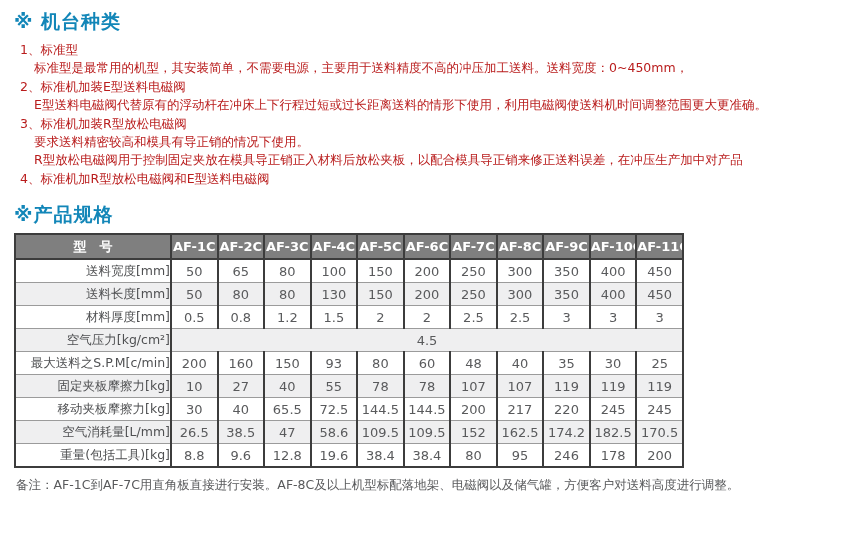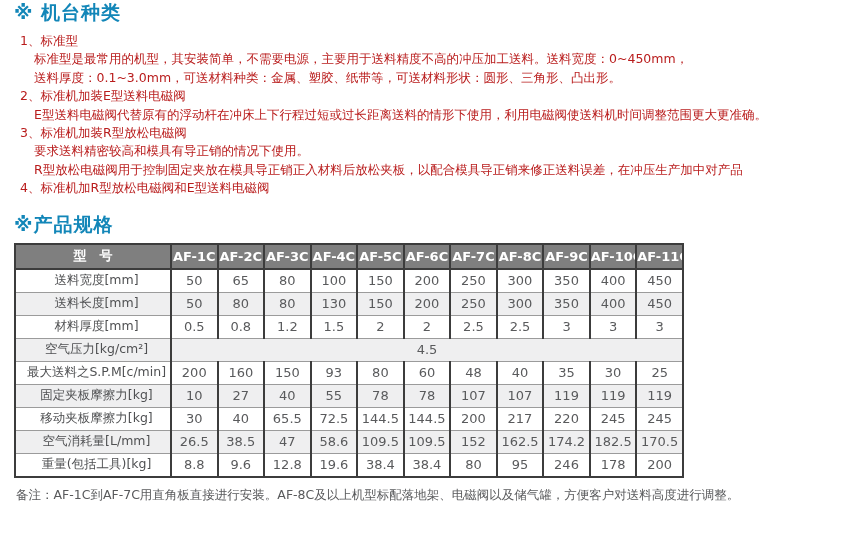--- a/index.html
+++ b/index.html
@@ -3,21 +3,21 @@
 <meta charset="utf-8">
 <style>
   html,body { margin:0; padding:0; background:#ffffff; }
   .page {
     width:858px; height:550px; background:#ffffff; overflow:hidden;
     font-family:"DejaVu Sans", sans-serif; color:#58595b; position:relative;
     box-sizing:border-box;
   }
   .section-title {
     color:#1286b8; font-weight:bold; font-size:19px; letter-spacing:1px;
-    margin:0 0 0 14px; line-height:24px;
+    margin:0 0 0 14px; padding-top:9px; line-height:24px;
   }
   .type-list { margin:8px 0 0 20px; font-size:12.5px; line-height:18.4px; color:#b91c1c; }
   .item-heading { white-space:nowrap; }
   .item-line { padding-left:14px; white-space:nowrap; }
   .spec-title { padding-top:14px; }
   table.spec {
     border-collapse:collapse; table-layout:fixed;
     margin:7px 0 0 14px; width:670px;
     font-size:12.5px;
   }
@@ -25,38 +25,37 @@
   table.spec th, table.spec td {
     border-left:2px solid #3c3c3c; border-right:2px solid #3c3c3c;
     border-top:1px solid #9b9b9b; border-bottom:1px solid #9b9b9b;
     padding:0; height:22px; overflow:hidden; white-space:nowrap;
   }
   table.spec { border:2px solid #3c3c3c; }
   table.spec thead th {
     background:#7f7f7f; color:#ffffff; font-weight:bold; font-size:13px;
     height:23px; text-align:center; border-bottom:2px solid #3c3c3c;
   }
-  table.spec td.row-label { text-align:center; padding-left:7px; color:#4f5052; }
+  table.spec td.row-label { text-align:right; padding-left:7px; color:#4f5052; }
   table.spec td.cell-value { text-align:center; font-size:13px; color:#595a5c; }
   table.spec tbody tr:nth-child(even) td { background:#efeff0; }
   table.spec tbody tr:nth-child(odd) td { background:#ffffff; }
   .footnote { margin:9px 0 0 16px; font-size:12.5px; color:#595a5c; white-space:nowrap; }
 </style>
 </head>
 <body>
 
 <div class="page">
 
   <h1 class="section-title">※ 机台种类</h1>
 
   <div class="type-list">
       <div class="list-item">
         <div class="item-heading">1、标准型</div>
         <div class="item-line">标准型是最常用的机型，其安装简单，不需要电源，主要用于送料精度不高的冲压加工送料。送料宽度：0~450mm，</div>
-        <div class="item-line">送料厚度：0.1~3.0mm，可送材料种类：金属、塑胶、纸带等，可送材料形状：圆形、三角形、凸出形。</div>
       </div>
       <div class="list-item">
         <div class="item-heading">2、标准机加装E型送料电磁阀</div>
         <div class="item-line">E型送料电磁阀代替原有的浮动杆在冲床上下行程过短或过长距离送料的情形下使用，利用电磁阀使送料机时间调整范围更大更准确。</div>
       </div>
       <div class="list-item">
         <div class="item-heading">3、标准机加装R型放松电磁阀</div>
         <div class="item-line">要求送料精密较高和模具有导正销的情况下使用。</div>
         <div class="item-line">R型放松电磁阀用于控制固定夹放在模具导正销正入材料后放松夹板，以配合模具导正销来修正送料误差，在冲压生产加中对产品</div>
       </div>

